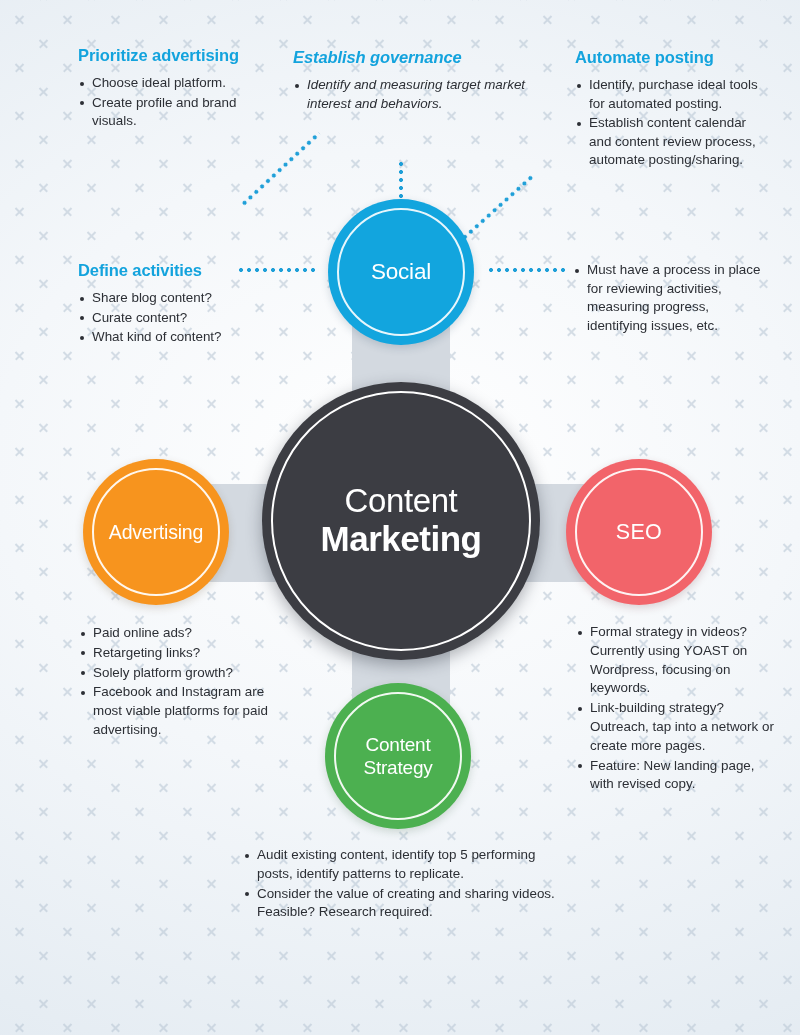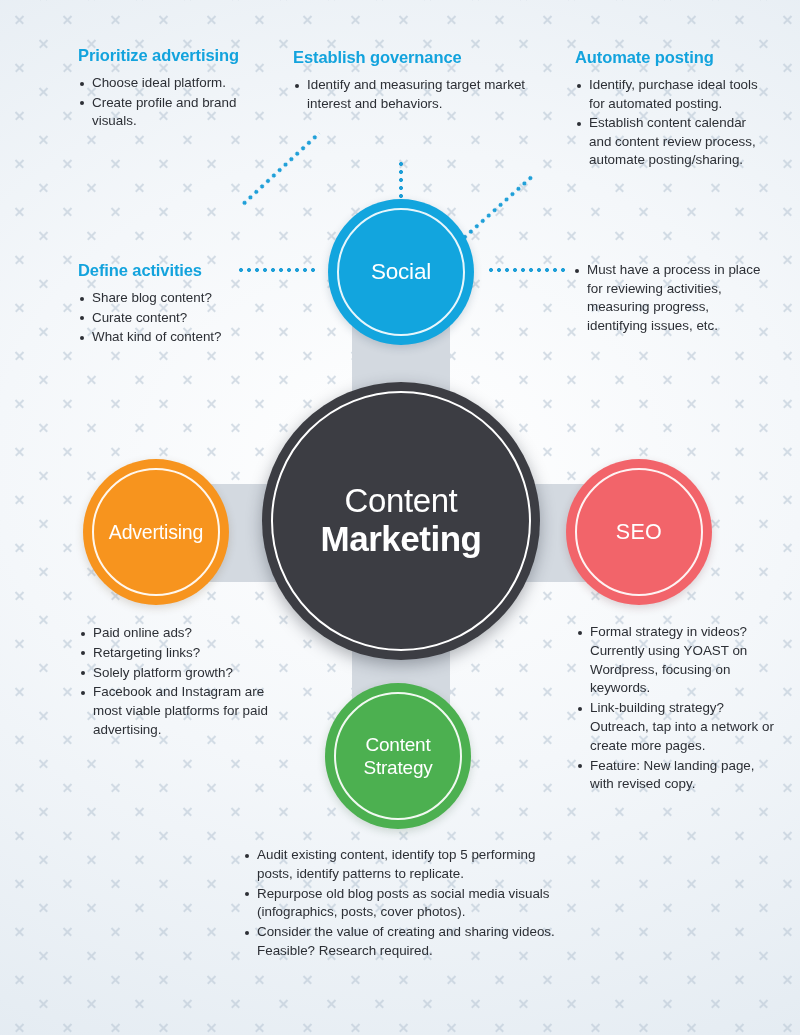--- a/index.html
+++ b/index.html
@@ -75,21 +75,21 @@
     left: 2px;
     top: 7.5px;
     width: 4px;
     height: 4px;
     border-radius: 50%;
     background: #2c2f35;
   }
 
   
   #blk-prioritize   { left: 78px;  top: 46px;  width: 175px; }
-  #blk-governance   { left: 293px; top: 48px;  width: 235px; }
+  #blk-governance   { left: 293px; top: 48px;  width: 235px; font-style: italic; }
   #blk-automate     { left: 575px; top: 48px;  width: 195px; }
   #blk-define       { left: 78px;  top: 261px; width: 200px; }
   #blk-measure      { left: 573px; top: 261px; width: 200px; }
   #blk-advertising  { left: 79px;  top: 624px; width: 205px; }
   #blk-seo          { left: 576px; top: 623px; width: 200px; }
   #blk-strategy     { left: 243px; top: 846px; width: 330px; }
 
   #blk-advertising li, #blk-seo li, #blk-strategy li { line-height: 18.8px; }
 
   
@@ -1031,16 +1031,15 @@
   <ul>
       <li>Formal strategy in videos? Currently using YOAST on Wordpress, focusing on keywords.</li>
       <li>Link-building strategy? Outreach, tap into a network or create more pages.</li>
       <li>Feature: New landing page, with revised copy.</li>
     </ul>
 </div>
 
 <div class="block" id="blk-strategy">
   <ul>
       <li>Audit existing content, identify top 5 performing posts, identify patterns to replicate.</li>
-      <li>Repurpose old blog posts as social media visuals (infographics, posts, cover photos).</li>
       <li>Consider the value of creating and sharing videos. Feasible? Research required.</li>
     </ul>
 </div>
 
 </body></html>

